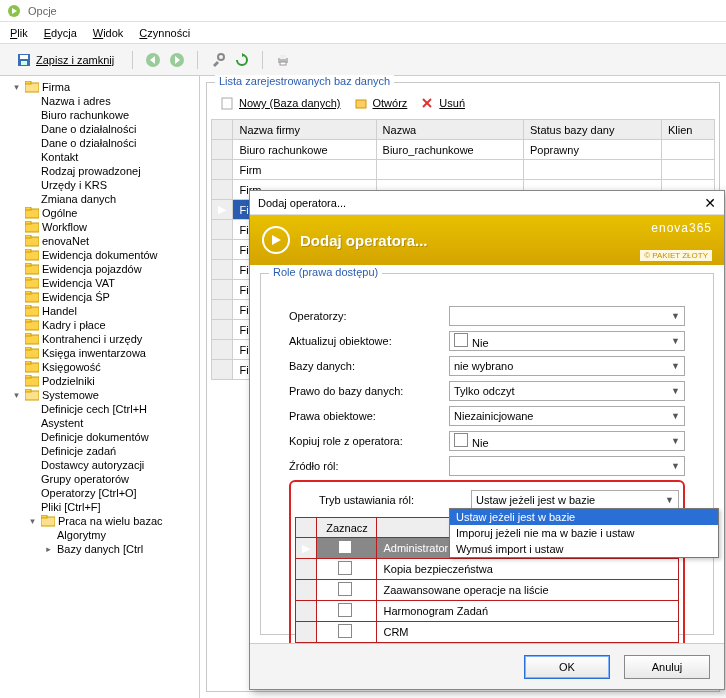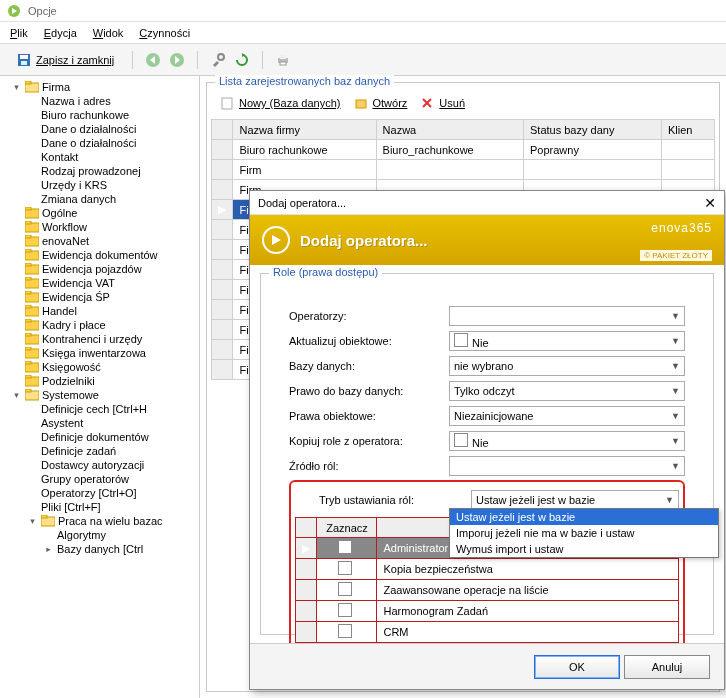--- a/index.html
+++ b/index.html
@@ -59,21 +59,21 @@
 .roles-grid { margin-top: 6px; }
 .roles-grid table { border-collapse: collapse; width: 100%; }
 .roles-grid th, .roles-grid td { border: 1px solid #b91c1c; padding: 2px 6px; background:#fff; height: 20px; }
 .roles-grid th { background: #eee; font-weight: normal; }
 .roles-grid tr.sel td { background: #888; color:#fff; }
 
 .dropdown-open { position:absolute; border: 1px solid #777; background:#fff; box-shadow: 2px 2px 4px rgba(0,0,0,0.2); }
 .dropdown-open .opt { padding: 2px 6px; white-space:nowrap; }
 .dropdown-open .opt.sel { background: #2a6fd6; color: #fff; }
 
-.dialog-footer { height: 46px; border-top: 1px solid #ccc; display:flex; align-items:center; justify-content:flex-end; gap: 4px; padding: 0 14px; background:#f4f4f4; }
+.dialog-footer { height: 46px; border-top: 1px solid #ccc; display:flex; align-items:center; justify-content:flex-end; gap: 14px; padding: 0 14px; background:#f4f4f4; }
 .btn { width: 86px; height: 24px; border: 1px solid #888; background: linear-gradient(#fff,#e8e8e8); display:inline-flex; align-items:center; justify-content:center; }
 .btn.default { border: 1px solid #2a6fd6; box-shadow: 0 0 0 1px #7fb3ff inset; }
 
 svg { display:block; }
 </style>
 </head>
 <body>
 
 <div class="titlebar">
   <span class="app-icon">

